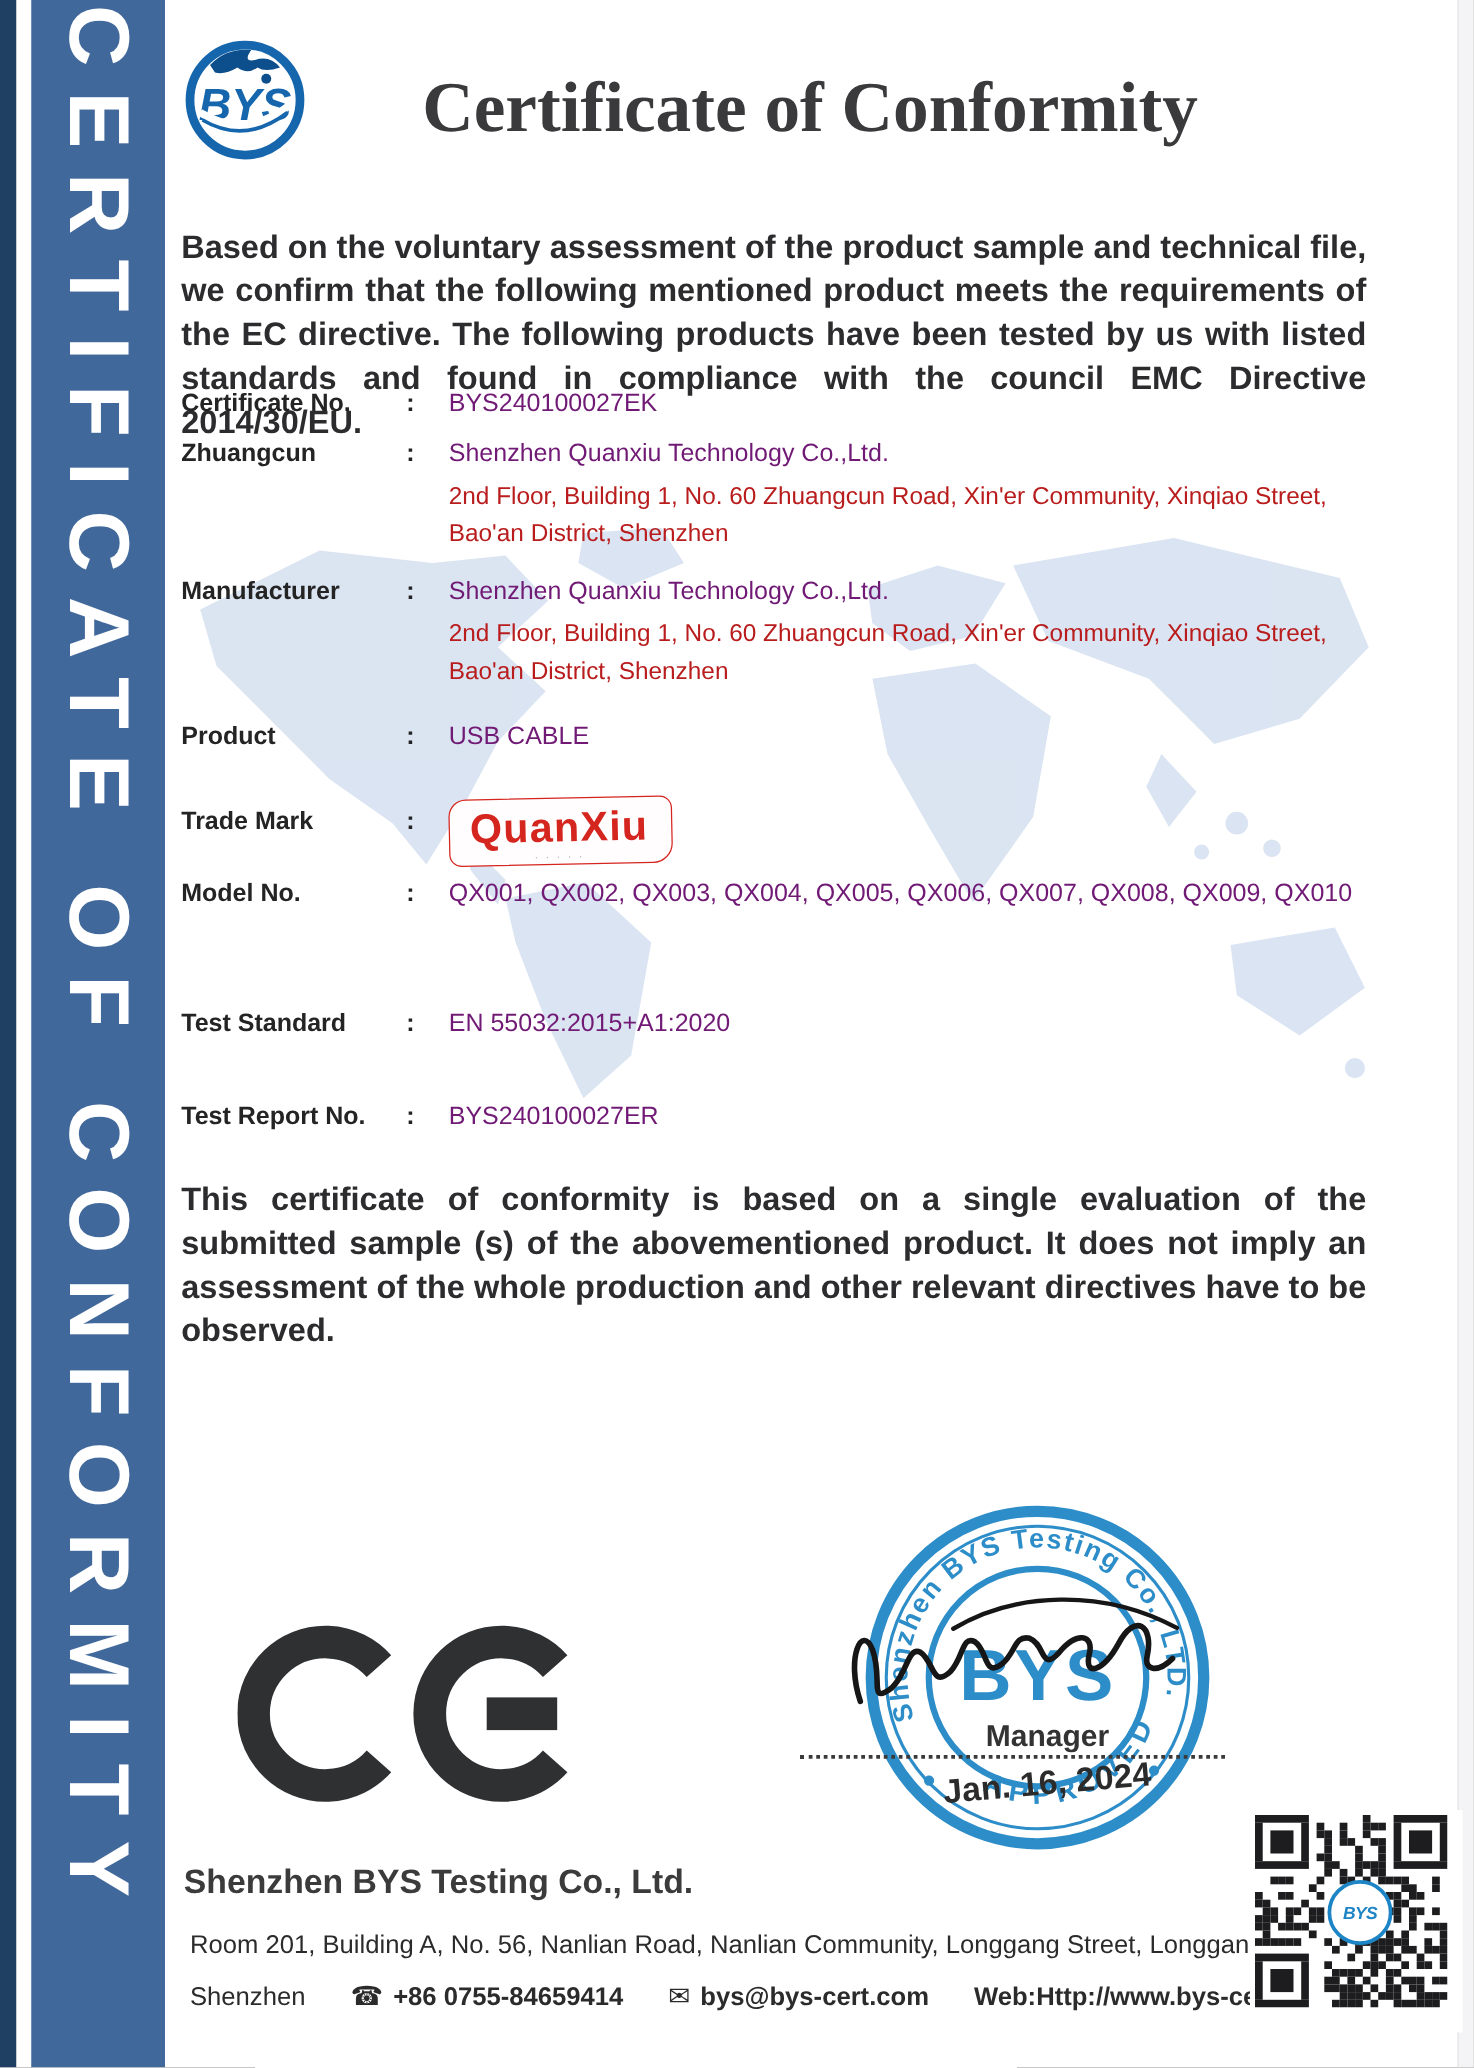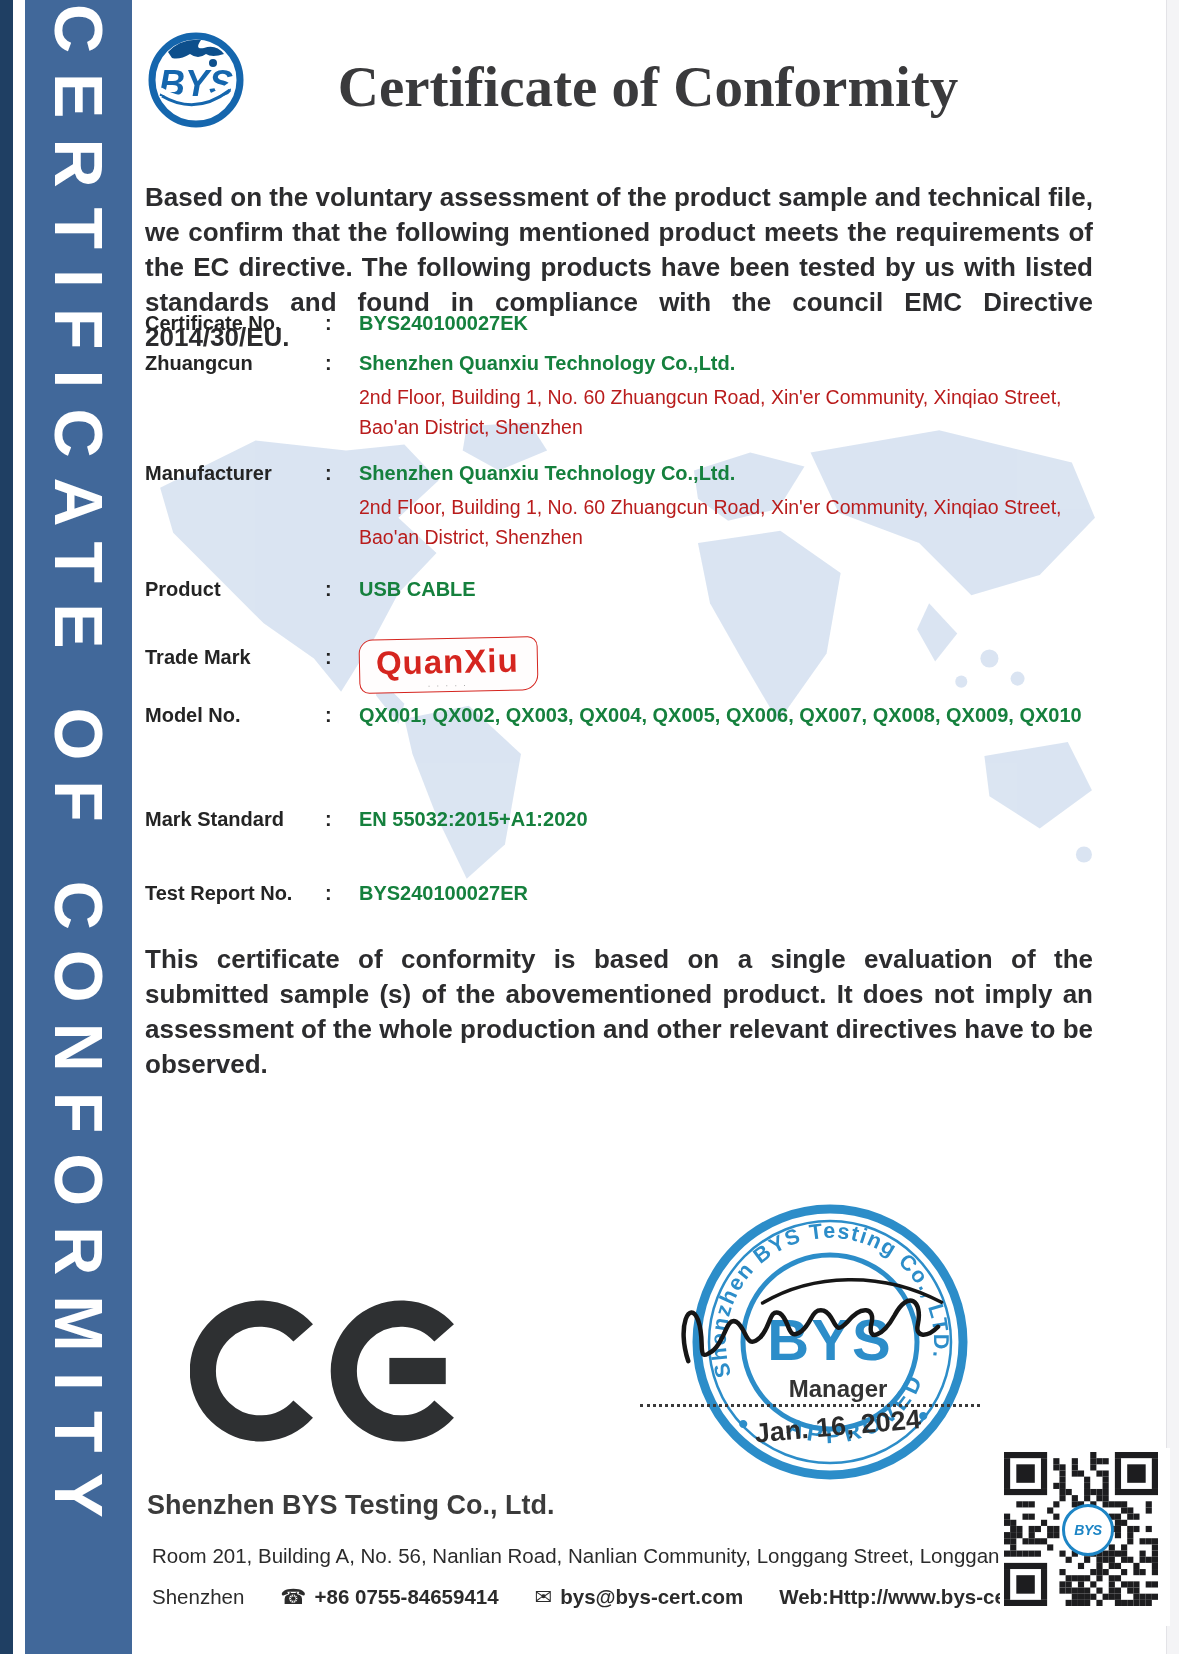--- a/index.html
+++ b/index.html
@@ -29,21 +29,21 @@
     position:absolute;left:145px;width:948px;
     font-size:26px;line-height:35px;font-weight:700;color:#2c2c2e;
     text-align:justify;
   }
   .intro{top:180px;}
   .disclaimer{top:942px;}
   
   .row{position:absolute;left:145px;width:960px;font-size:20px;}
   .flabel{display:inline-block;width:180px;font-weight:700;color:#242424;vertical-align:top;}
   .fcolon{display:inline-block;width:34px;font-weight:700;vertical-align:top;}
-  .fvalue{font-weight:700;color:#15803d;}
+  .fvalue{font-weight:400;color:#701a75;}
   .addr{margin-left:214px;margin-top:7px;font-size:19.5px;font-weight:400;color:#b91c1c;line-height:30px;}
   .fvalue2{margin-left:214px;margin-top:16px;font-weight:700;color:#242424;}
   
   .tm-box{
     display:inline-block;position:relative;top:-8px;background:#fffdfd;
     border:1.5px solid #d5251f;border-radius:14px 10px 16px 10px;
     padding:4px 18px 1px 16px;transform:rotate(-1.2deg);text-align:center;
   }
   .tm-text{display:block;color:#d5251f;font-weight:800;font-size:33px;letter-spacing:1px;}
   .tm-sub{display:block;color:#9a9a9a;font-size:8px;line-height:9px;letter-spacing:2px;}
@@ -137,21 +137,21 @@
 
     <div class="row" style="top:646px">
       <span class="flabel">Trade Mark</span><span class="fcolon">:</span><span class="tm-box"><span class="tm-text">QuanXiu</span><span class="tm-sub">· · · · ·</span></span>
     </div>
 
     <div class="row" style="top:704px">
       <span class="flabel">Model No.</span><span class="fcolon">:</span><span class="fvalue">QX001, QX002, QX003, QX004, QX005, QX006, QX007, QX008, QX009, QX010</span>
     </div>
 
     <div class="row" style="top:808px">
-      <span class="flabel">Mark Standard</span><span class="fcolon">:</span><span class="fvalue">EN 55032:2015+A1:2020</span>
+      <span class="flabel">Test Standard</span><span class="fcolon">:</span><span class="fvalue">EN 55032:2015+A1:2020</span>
     </div>
 
     <div class="row" style="top:882px">
       <span class="flabel">Test Report No.</span><span class="fcolon">:</span><span class="fvalue">BYS240100027ER</span>
     </div>
 
     <div class="para disclaimer">This certificate of conformity is based on a single evaluation of the submitted sample (s) of the abovementioned product. It does not imply an assessment of the whole production and other relevant directives have to be observed.</div>
 
     <svg class="ce" viewBox="0 0 290 140">
       <g stroke="#2e3032" stroke-width="26" fill="none">

